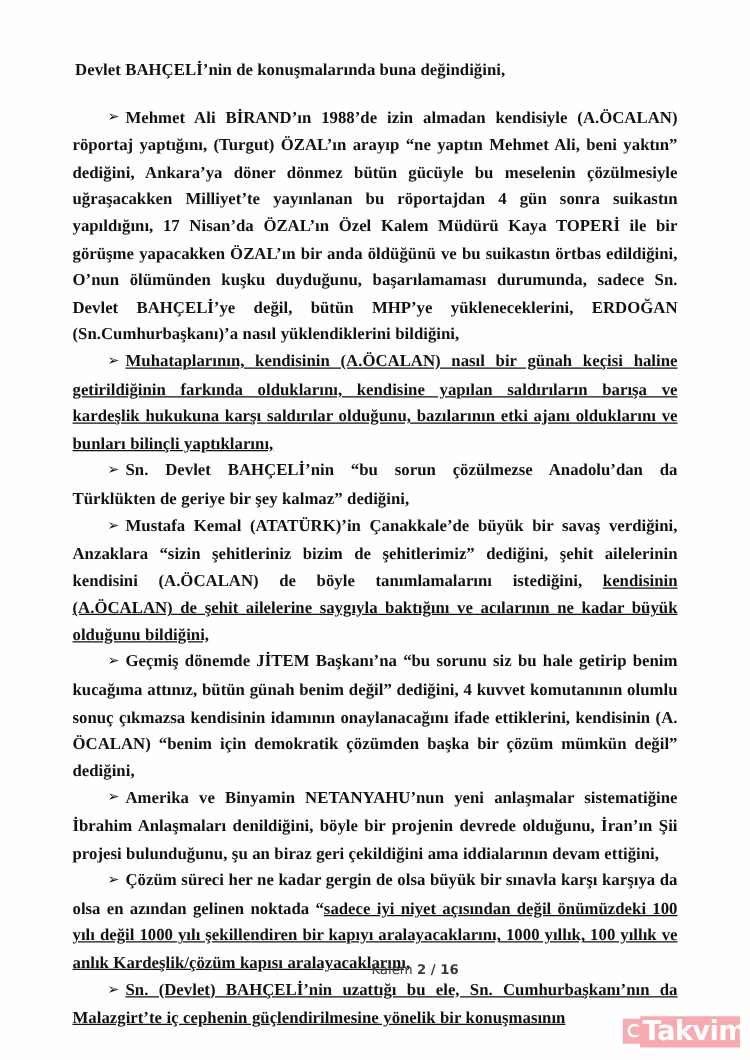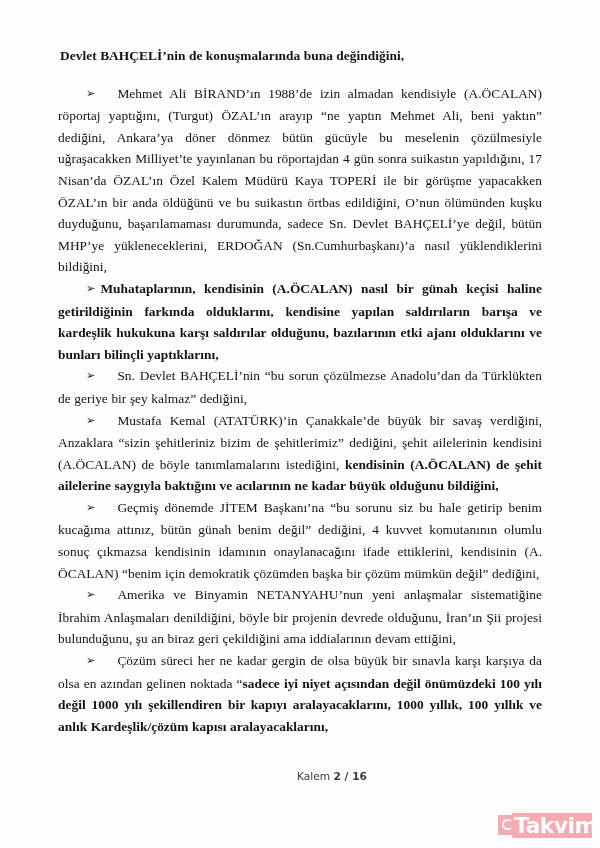--- a/index.html
+++ b/index.html
@@ -56,22 +56,22 @@
   }
 
   .bullet {
     font-family: "DejaVu Sans", sans-serif;
     font-size: 11.2px;
     padding-right: 5px;
     position: relative;
     top: -1px;
   }
 
-  .b { font-weight: bold; }
-  .n { font-weight: normal; margin-left: 17px; }
+  .b { font-weight: bold; text-decoration: underline; }
+  .n { font-weight: bold; }
 
   
   #footer {
     position: absolute;
     left: 0;
     top: 766px;
     width: 600px;
     text-align: center;
     padding-left: 64px;
     box-sizing: border-box;
@@ -171,20 +171,21 @@
     <p class="heading-line">Devlet BAHÇELİ’nin de konuşmalarında buna değindiğini,</p>
 
     <div id="paragraph-list">
         <p class="para"><span class="bullet">➢</span><span class="n">Mehmet Ali BİRAND’ın 1988’de izin almadan kendisiyle (A.ÖCALAN) röportaj yaptığını, (Turgut) ÖZAL’ın arayıp “ne yaptın Mehmet Ali, beni yaktın” dediğini, Ankara’ya döner dönmez bütün gücüyle bu meselenin çözülmesiyle uğraşacakken Milliyet’te yayınlanan bu röportajdan 4 gün sonra suikastın yapıldığını, 17 Nisan’da ÖZAL’ın Özel Kalem Müdürü Kaya TOPERİ ile bir görüşme yapacakken ÖZAL’ın bir anda öldüğünü ve bu suikastın örtbas edildiğini, O’nun ölümünden kuşku duyduğunu, başarılamaması durumunda, sadece Sn. Devlet BAHÇELİ’ye değil, bütün MHP’ye yükleneceklerini, ERDOĞAN (Sn.Cumhurbaşkanı)’a nasıl  yüklendiklerini bildiğini,</span></p>
         <p class="para bold"><span class="bullet">➢</span><span class="b">Muhataplarının, kendisinin (A.ÖCALAN) nasıl bir günah keçisi haline getirildiğinin farkında olduklarını, kendisine yapılan saldırıların barışa ve kardeşlik hukukuna karşı saldırılar olduğunu, bazılarının etki ajanı olduklarını ve bunları bilinçli yaptıklarını,</span></p>
         <p class="para"><span class="bullet">➢</span><span class="n">Sn. Devlet BAHÇELİ’nin “bu sorun çözülmezse Anadolu’dan da Türklükten de geriye bir şey kalmaz” dediğini,</span></p>
         <p class="para"><span class="bullet">➢</span><span class="n">Mustafa Kemal (ATATÜRK)’in Çanakkale’de büyük bir savaş verdiğini, Anzaklara “sizin şehitleriniz bizim de şehitlerimiz” dediğini, şehit ailelerinin kendisini (A.ÖCALAN) de böyle tanımlamalarını istediğini, </span><span class="b">kendisinin (A.ÖCALAN) de şehit ailelerine saygıyla baktığını ve acılarının ne kadar büyük olduğunu bildiğini,</span></p>
         <p class="para"><span class="bullet">➢</span><span class="n">Geçmiş dönemde JİTEM Başkanı’na “bu sorunu siz bu hale getirip benim kucağıma attınız, bütün günah benim değil” dediğini, 4 kuvvet komutanının olumlu sonuç çıkmazsa kendisinin idamının onaylanacağını ifade ettiklerini, kendisinin (A. ÖCALAN) “benim için demokratik çözümden başka bir çözüm mümkün değil” dediğini,</span></p>
         <p class="para"><span class="bullet">➢</span><span class="n">Amerika ve Binyamin NETANYAHU’nun yeni anlaşmalar sistematiğine İbrahim Anlaşmaları denildiğini, böyle bir projenin devrede olduğunu, İran’ın Şii projesi bulunduğunu, şu an biraz geri çekildiğini ama iddialarının devam ettiğini,</span></p>
         <p class="para"><span class="bullet">➢</span><span class="n">Çözüm süreci her ne kadar gergin de olsa büyük bir sınavla karşı karşıya da olsa en azından gelinen noktada “</span><span class="b">sadece iyi niyet açısından değil önümüzdeki 100 yılı değil 1000 yılı şekillendiren bir kapıyı aralayacaklarını, 1000 yıllık, 100 yıllık ve anlık Kardeşlik/çözüm kapısı aralayacaklarını,</span></p>
+        <p class="para bold"><span class="bullet">➢</span><span class="b">Sn. (Devlet) BAHÇELİ’nin uzattığı bu ele, Sn. Cumhurbaşkanı’nın da Malazgirt’te iç cephenin güçlendirilmesine yönelik bir konuşmasının</span></p>
       </div>
 
   </div>
 
   <div id="footer">
     <span class="footer-text"><span>Kalem </span><span class="footer-num">2 / 16</span></span>
   </div>
 
   <div id="watermark">
     <div class="wm-flag">

